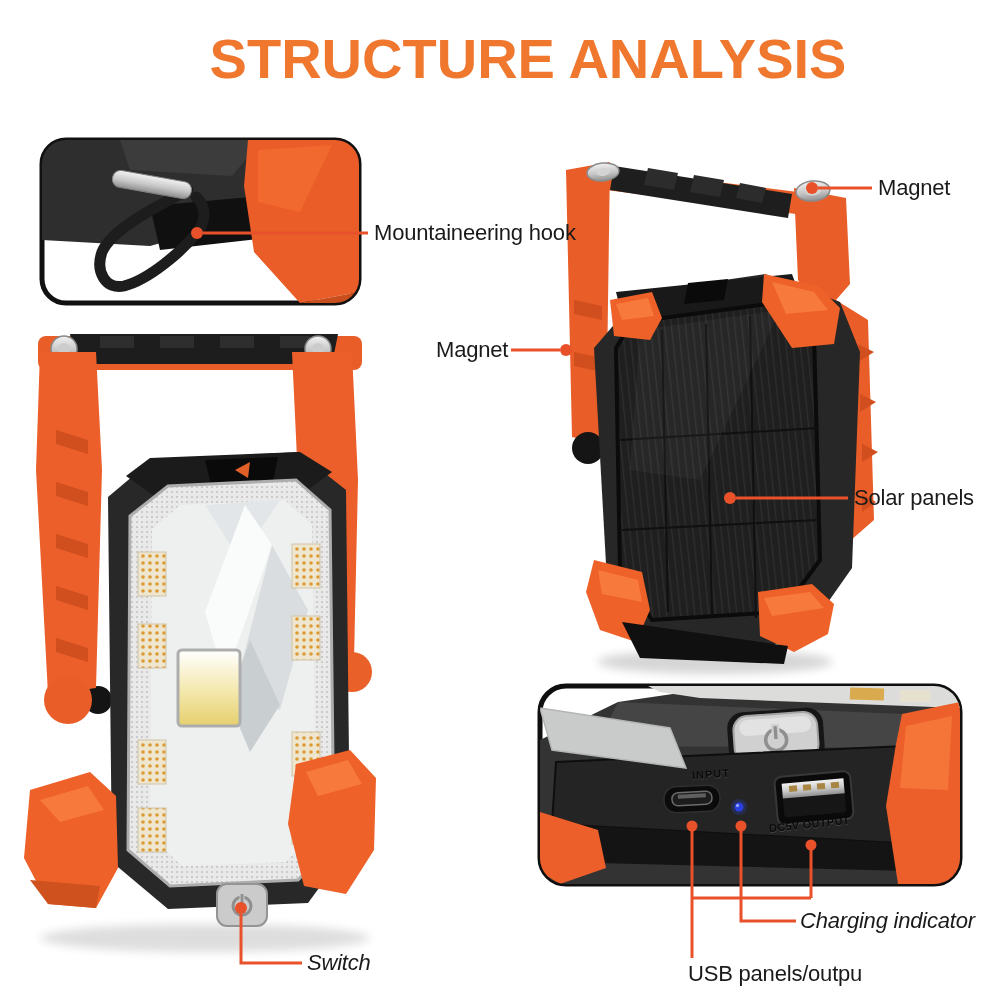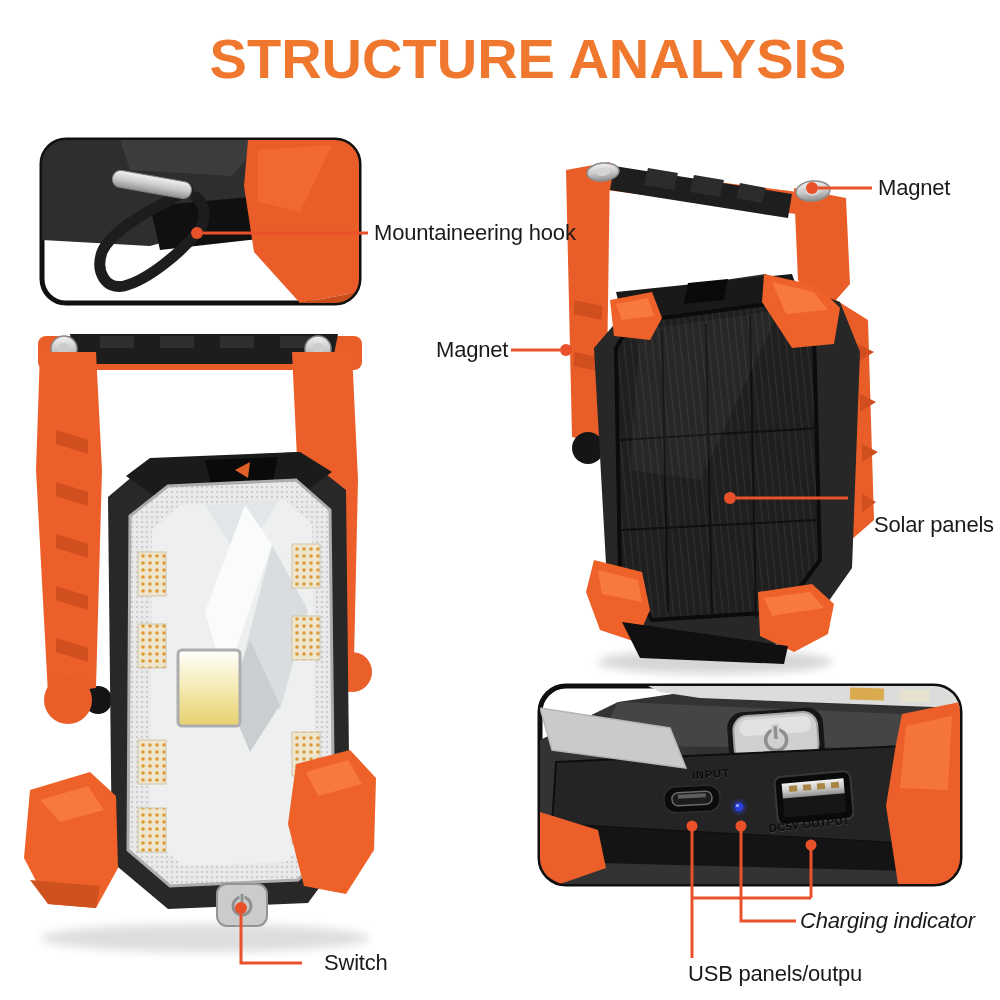--- a/index.html
+++ b/index.html
@@ -11,22 +11,22 @@
   .scene{position:absolute;left:0;top:0;width:1000px;height:1000px;}
   .label{position:absolute;font-size:22px;font-weight:400;color:#1a1a1a;
          white-space:nowrap;line-height:1;letter-spacing:-0.2px;}
   .emboss{position:absolute;color:#0a0a0a;font-weight:bold;white-space:nowrap;
           text-shadow:0 1px 0 rgba(255,255,255,0.14);line-height:1;}
   .emboss.input{left:692px;top:769px;font-size:11px;letter-spacing:1px;transform:rotate(-4deg);}
   .emboss.output{left:769px;top:819px;font-size:11px;letter-spacing:0.3px;transform:rotate(-6deg);}
   .lbl-hook{left:374px;top:222px;}
   .lbl-magnet{left:878px;top:177px;}
   .lbl-bracket{left:436px;top:339px;}
-  .lbl-solar{left:854px;top:514px;margin-left:20px;}
-  .lbl-switch{left:324px;top:952px;}
+  .lbl-solar{left:854px;top:487px;}
+  .lbl-switch{left:307px;top:952px;font-style:italic;}
   .lbl-charging{left:800px;top:910px;font-style:italic;}
   .lbl-usb{left:688px;top:963px;}
 </style>
 </head>
 <body>
 
 <div class="stage">
 
   <div class="title">STRUCTURE ANALYSIS</div>
 

